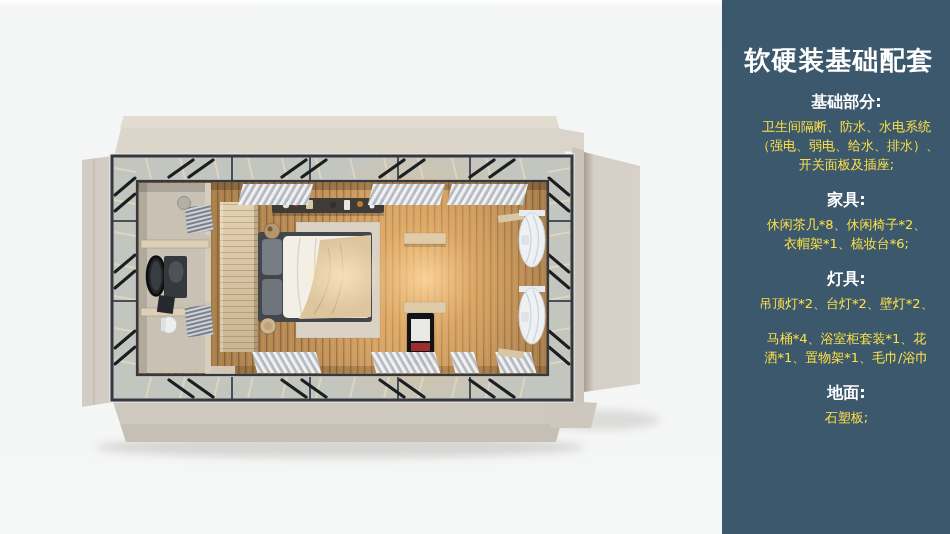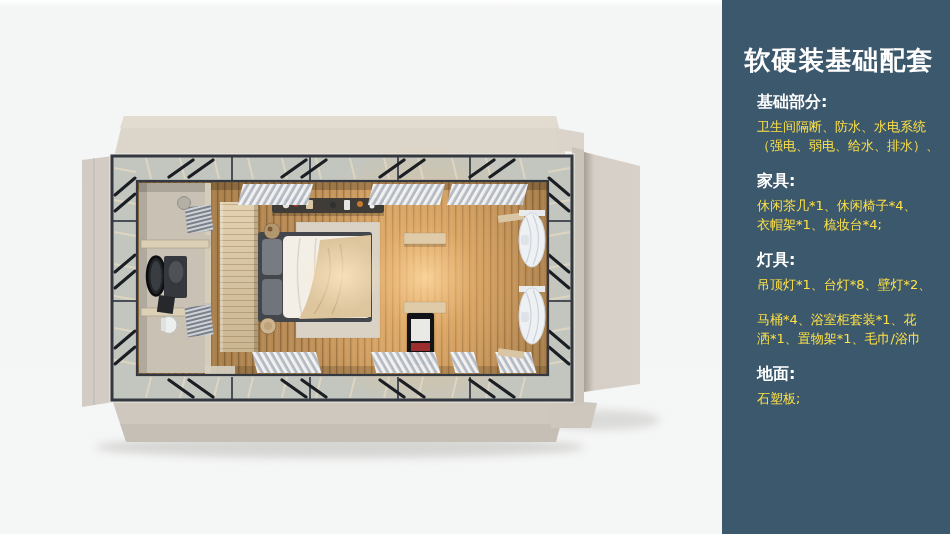--- a/index.html
+++ b/index.html
@@ -6,21 +6,21 @@
   .stage{position:relative;width:950px;height:392px;background:#f5f6f6;
          font-family:"DejaVu Sans","Liberation Sans",sans-serif;}
   .canvas{position:absolute;left:0;top:0;width:722px;height:534px;
           background:linear-gradient(#ffffff,#f4f5f5 8px,#f5f6f6);}
   .canvas svg{display:block;}
   .sidebar{position:absolute;left:722px;top:0;width:228px;height:534px;background:#3c586c;
            color:#ffffff;box-sizing:border-box;padding:44px 14px 0 35px;}
   .sidebar h1{margin:0;margin-left:-18px;width:200px;text-align:center;
               font-size:26px;line-height:32px;font-weight:bold;letter-spacing:1px;color:#ffffff;}
   .sidebar .sections{margin-top:4px;}
-  .sidebar section{margin-top:16px;}
+  .sidebar section{margin-top:16px;text-align:center;}
   .sidebar h2{margin:0 0 5px 0;font-size:16px;line-height:20px;font-weight:bold;color:#ffffff;}
   .sec-body{font-size:13px;line-height:19px;color:#fde047;}
   .sec-body div{white-space:nowrap;}
 </style>
 </head>
 <body>
 
 <div class="stage">
 
   <div class="canvas">
@@ -240,33 +240,34 @@
   </div>
 
   <aside class="sidebar">
     <h1>软硬装基础配套</h1>
     <div class="sections">
       <section>
         <h2>基础部分:</h2>
         <div class="sec-body">
             <div>卫生间隔断、防水、水电系统</div>
             <div>（强电、弱电、给水、排水）、</div>
+            <div>开关面板及插座;</div>
           </div>
       </section>
       <section>
         <h2>家具:</h2>
         <div class="sec-body">
-            <div>休闲茶几*1、休闲椅子*4、</div>
-            <div>衣帽架*1、梳妆台*4;</div>
+            <div>休闲茶几*8、休闲椅子*2、</div>
+            <div>衣帽架*1、梳妆台*6;</div>
           </div>
       </section>
       <section>
         <h2>灯具:</h2>
         <div class="sec-body">
-            <div>吊顶灯*1、台灯*8、壁灯*2、</div>
+            <div>吊顶灯*2、台灯*2、壁灯*2、</div>
           </div>
       </section>
       <section>
         <div class="sec-body">
             <div>马桶*4、浴室柜套装*1、花</div>
             <div>洒*1、置物架*1、毛巾/浴巾</div>
           </div>
       </section>
       <section>
         <h2>地面:</h2>

